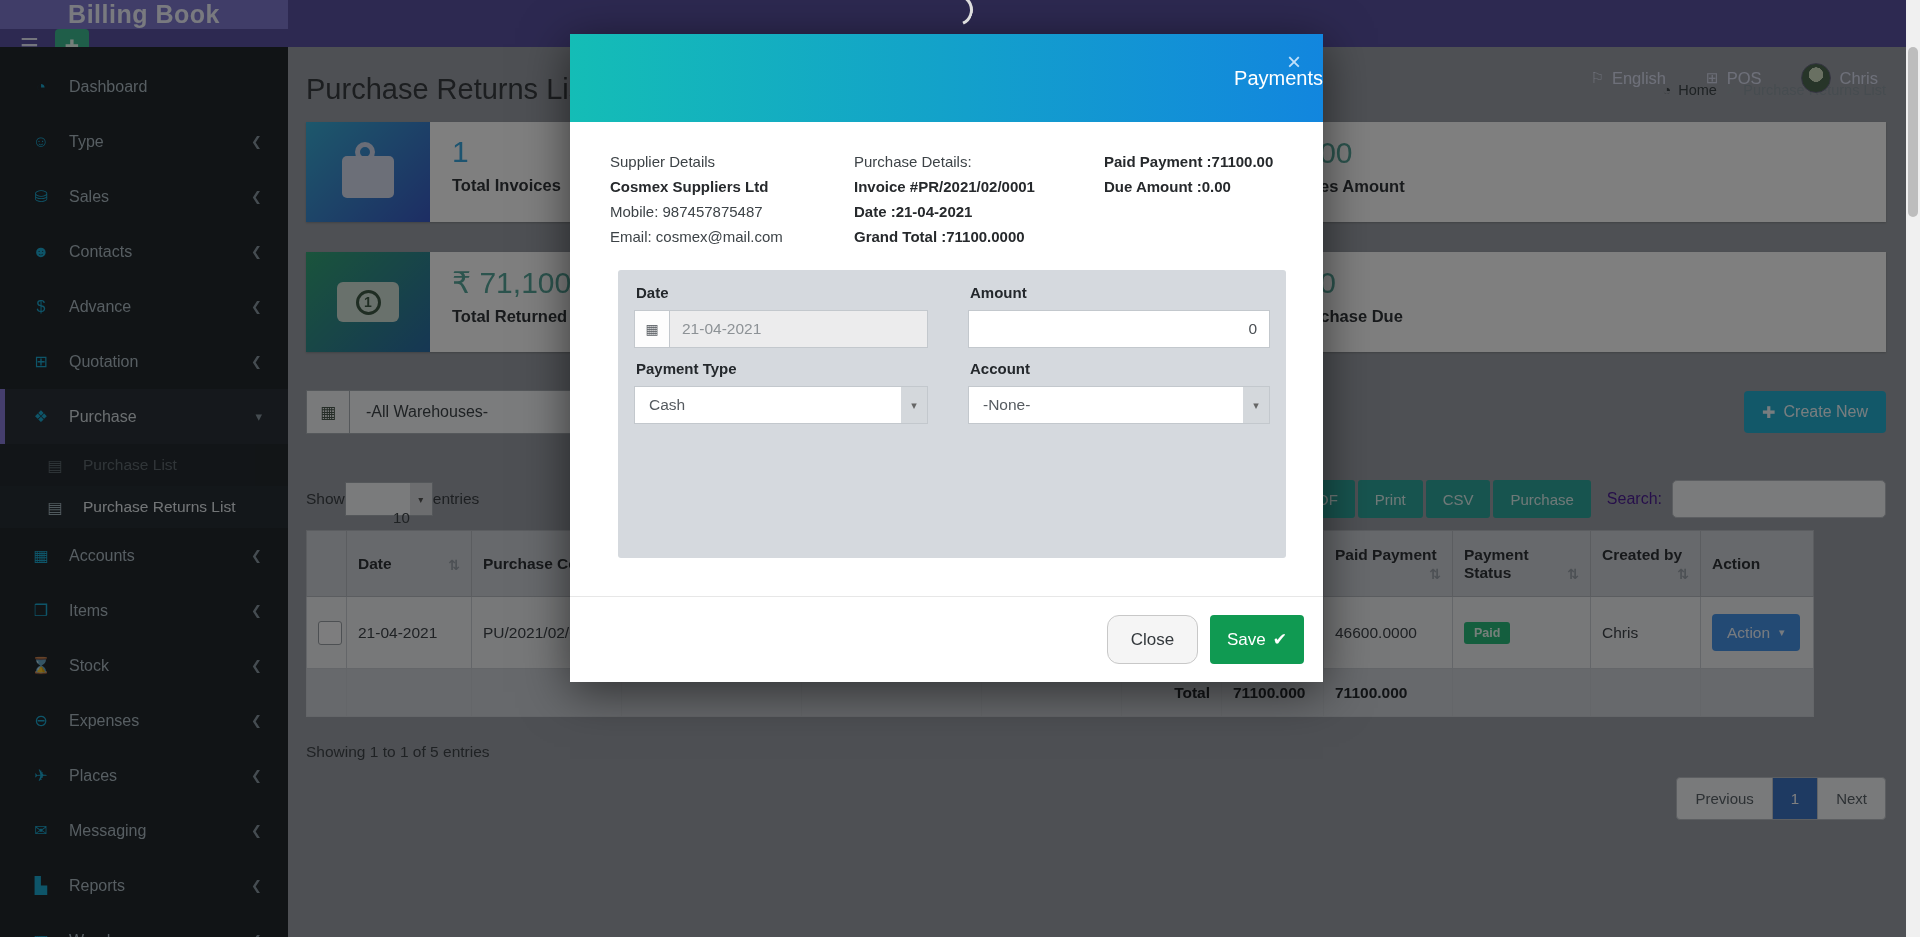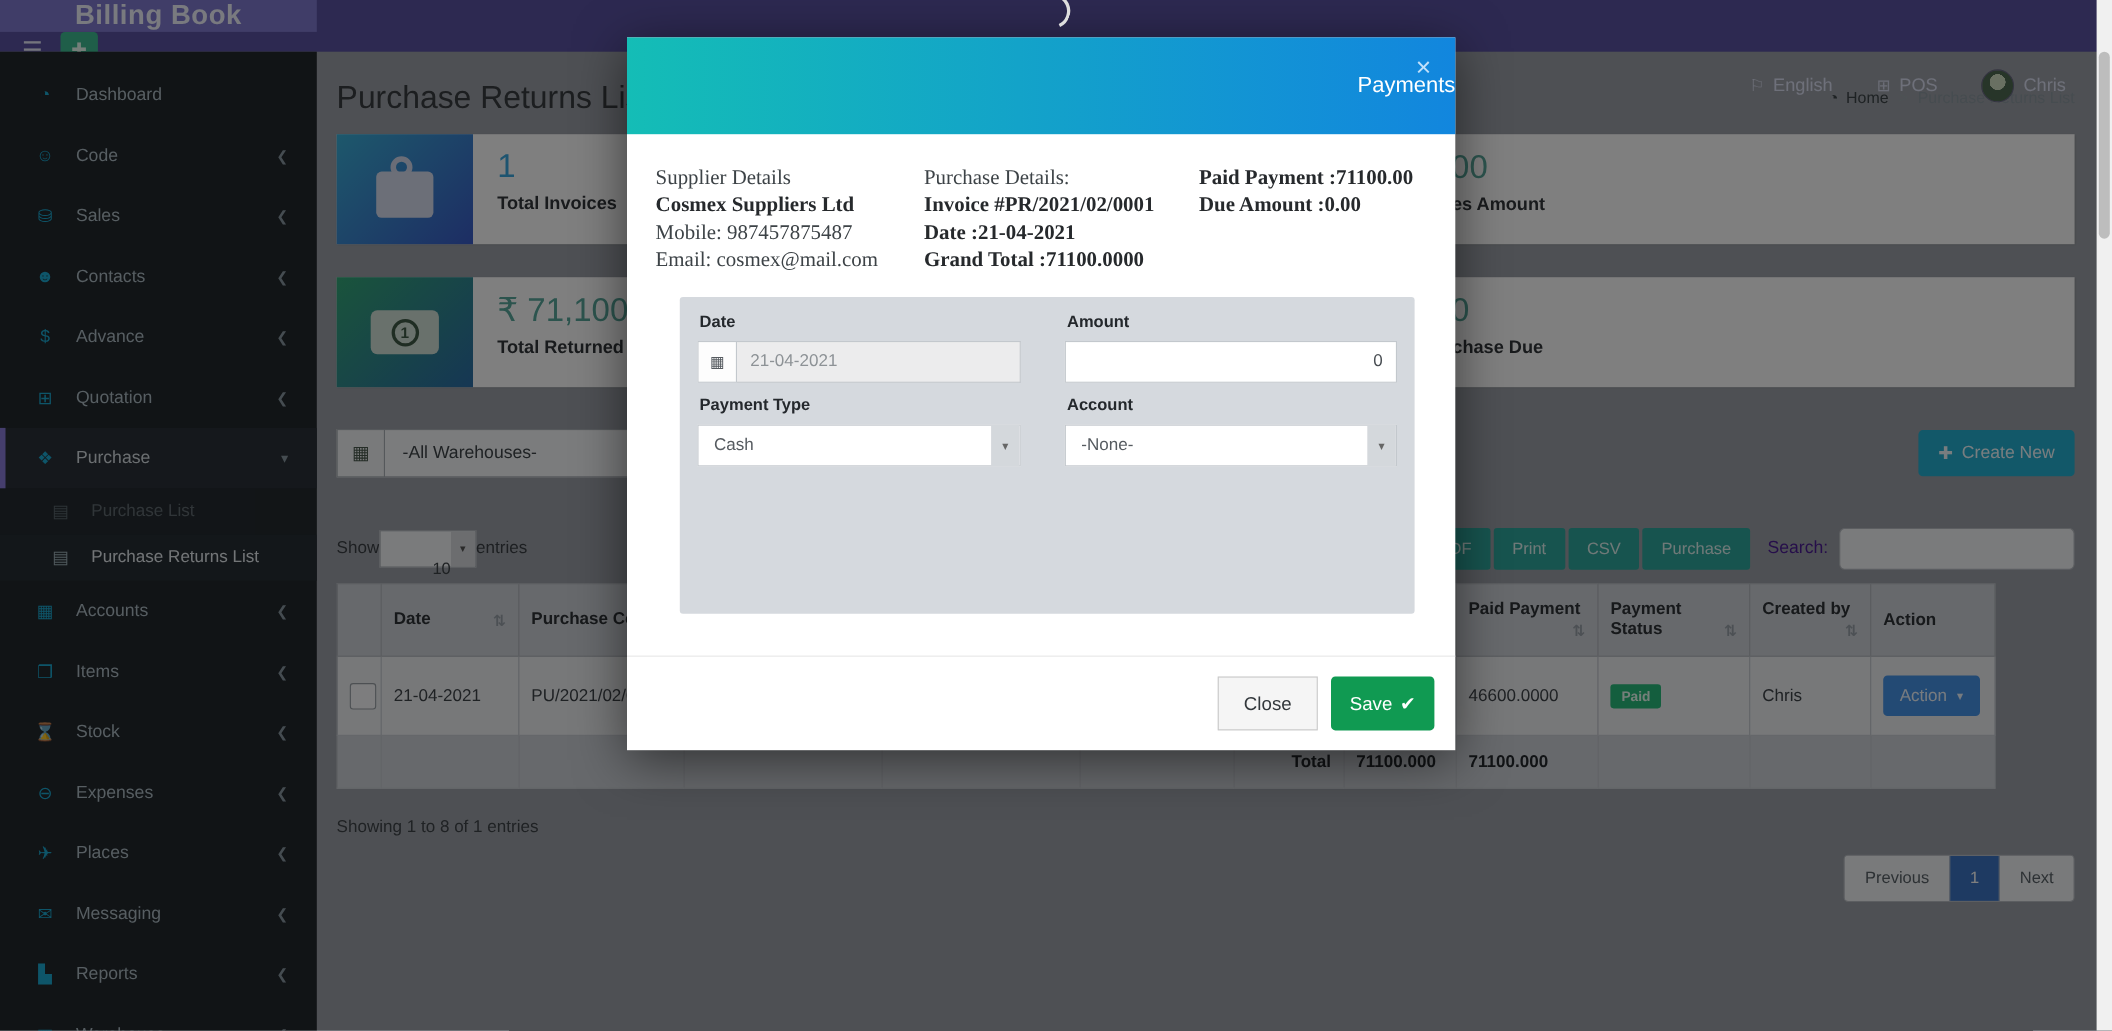--- a/index.html
+++ b/index.html
@@ -115,21 +115,21 @@
   .spinner { position:absolute; left:941px; top:-6px; width:32px; height:32px; border:3px solid #dedede;
     border-bottom-color:transparent; border-left-color:transparent; border-radius:50%; z-index:8;
     transform:rotate(20deg); }
 
   .modal { position:absolute; left:570px; top:34px; width:753px; height:648px; background:#ffffff; z-index:7;
     box-shadow:0 10px 45px rgba(0,0,0,.55); }
   .modal-head { height:88px; background:linear-gradient(90deg,#14bdb6,#1286de); display:flex; align-items:center;
     justify-content:flex-end; position:relative; }
   .modal-title { color:#ffffff; font-size:20px; }
   .modal-close { position:absolute; right:22px; top:14px; color:rgba(225,240,255,.85); font-size:24px; cursor:pointer; }
-  .details { display:flex; padding:27px 0 0 26px; font-size:19px; line-height:25px; color:#3d4347;font-family:Liberation Serif, serif; }
+  .details { display:flex; padding:27px 0 0 40px; font-size:15px; line-height:25px; color:#3d4347; }
   .det-col1 { width:244px; } .det-col2 { width:250px; } .det-col3 { flex:1; }
   .bold { font-weight:bold; color:#26292c; }
   .form-panel { margin:21px 0 0 48px; width:668px; height:288px; background:#d5d9de; border-radius:3px; padding:14px 16px; }
   .f-grid { display:grid; grid-template-columns:294px 302px; column-gap:40px; }
   .f-label { font-weight:bold; font-size:15px; color:#24282c; margin:0 0 5px 2px; height:21px; }
   .input-group { display:flex; height:38px; }
   .ig-icon { width:36px; background:#fdfdfd; border:1px solid #c3c8cd; display:flex; align-items:center;
     justify-content:center; color:#565b60; font-size:14px; flex:none; }
   .ig-field { flex:1; border:1px solid #c3c8cd; border-left:none; background:#ececed; color:#8d9296;
     font-family:inherit; font-size:15.5px; padding:0 12px; min-width:0; }
@@ -138,21 +138,21 @@
   .sel { display:flex; height:38px; background:#ffffff; border:1px solid #c3c8cd; }
   .sel .val { flex:1; display:flex; align-items:center; padding-left:14px; color:#565b60; font-size:15.5px; }
   .sel .caret { width:26px; background:#d4d8dc; display:flex; align-items:center; justify-content:center;
     font-size:11px; color:#666; }
   .mt12 { margin-top:12px; }
   .note-wrap { position:relative; }
   .note-area { width:100%; height:78px; background:#ffffff; border:1px solid #c3c8cd; resize:none; font-family:inherit; }
   .note-grip { position:absolute; right:3px; bottom:4px; font-size:9px; color:#c4c4c4; }
   .modal-foot { position:absolute; left:0; right:0; bottom:0; height:86px; border-top:1px solid #e7e7e7;
     display:flex; justify-content:flex-end; align-items:center; gap:12px; padding-right:19px; }
-  .btn-close { width:91px; height:49px; background:#f5f5f5; border:1px solid #c8c8c8; border-radius:0;
+  .btn-close { width:91px; height:49px; background:#f5f5f5; border:1px solid #c8c8c8; border-radius:12px;
     font-size:17px; color:#33383c; cursor:pointer; font-family:inherit; }
   .btn-save { height:49px; background:#109a52; border:none; border-radius:4px; color:#ffffff; font-size:17px;
     padding:0 17px; display:flex; align-items:center; gap:7px; cursor:pointer; font-family:inherit; }
 </style>
 </head>
 <body>
 
 <div id="app">
 
   <div class="navbar">
@@ -179,21 +179,21 @@
 
   <div class="sidebar">
 
   <div class="side-item">
         <span class="glyph">◔</span>
         <span>Dashboard</span>
         <span class="chev"></span>
       </div>
       <div class="side-item">
         <span class="glyph">☺</span>
-        <span>Code</span>
+        <span>Type</span>
         <span class="chev">❮</span>
       </div>
       <div class="side-item">
         <span class="glyph">⛁</span>
         <span>Sales</span>
         <span class="chev">❮</span>
       </div>
       <div class="side-item">
         <span class="glyph">☻</span>
         <span>Contacts</span>
@@ -455,21 +455,21 @@
           <td class="cell-right">Total</td>
           <td>71100.000</td>
           <td>71100.000</td>
           <td></td>
           <td></td>
           <td></td>
         </tr>
       </tfoot>
     </table>
 
-    <div class="dt-info">Showing 1 to 8 of 1 entries</div>
+    <div class="dt-info">Showing 1 to 1 of 5 entries</div>
 
     <div class="pagination">
       <div class="page-group">
         <span class="page-btn">Previous</span>
         <span class="page-btn mid active">1</span>
         <span class="page-btn">Next</span>
       </div>
     </div>
   </div>
 

